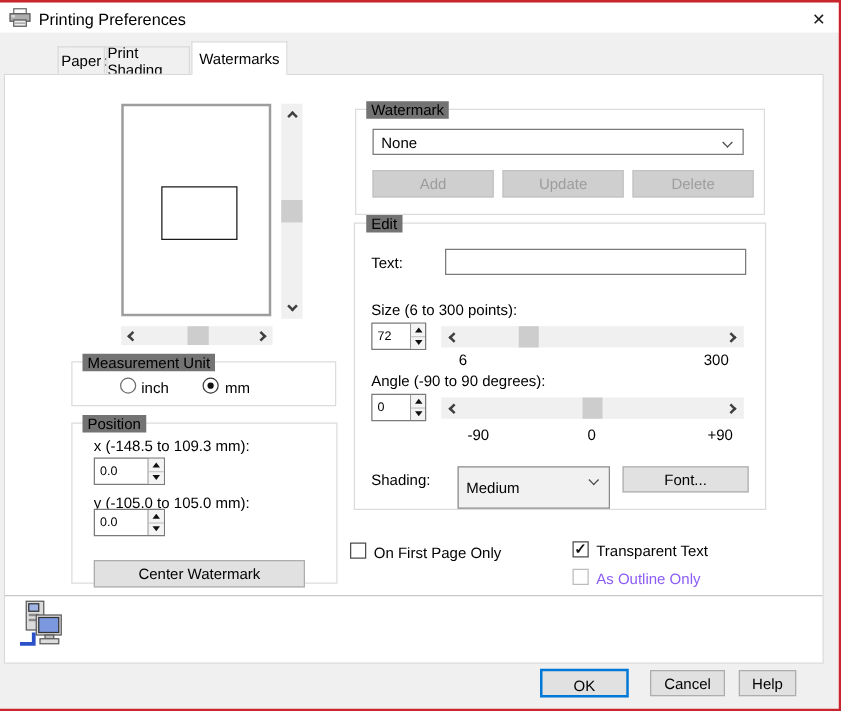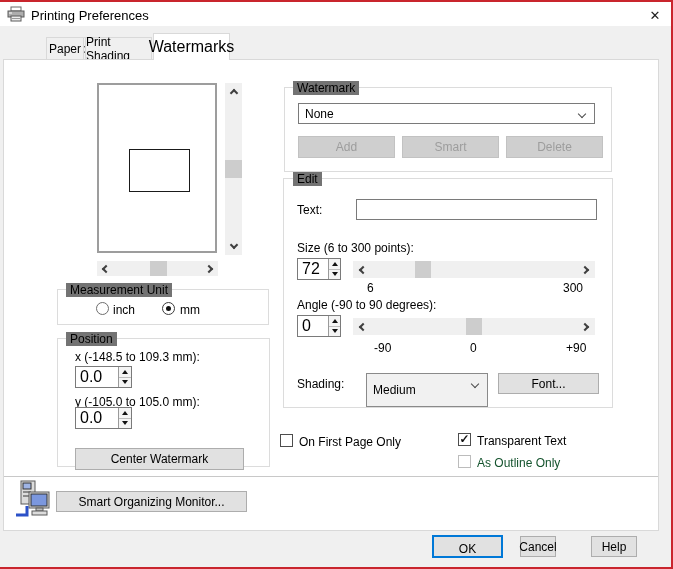--- a/index.html
+++ b/index.html
@@ -14,21 +14,21 @@
   .red-top    { left:0; top:0; width:673px; height:2px; background:#c9252d; z-index:50; }
   .red-right  { right:0; top:0; width:2px; height:569px; background:#c9252d; z-index:50; }
   .red-bottom { left:0; bottom:0; width:673px; height:2px; background:#c9252d; z-index:50; }
   
   .titlebar { left:0; top:2px; width:673px; height:24px; background:#fff; }
   .title-text { left:31px; top:6px; font-size:13px; }
   .close-btn { left:644px; top:5px; width:22px; height:18px; text-align:center; font-size:13px; color:#222; line-height:18px; cursor:default; }
   
   .tab { top:37px; height:22px; background:#f0f0f0; border:1px solid #d9d9d9; border-bottom:none;
          display:flex; align-items:center; justify-content:center; z-index:1; }
-  .tab.active { top:33px; height:27px; background:#fff; z-index:3; font-size:16px; }
+  .tab.active { top:33px; height:27px; background:#fff; z-index:3; font-size:12px; }
   .tabpage { left:3px; top:59px; width:656px; height:472px; background:#fff; border:1px solid #d9d9d9; z-index:2; }
   
   .group { border:1px solid #dcdcdc; z-index:4; }
   .group-label { background:#737373; padding:0 4px; z-index:5; }
   
   .preview-page { left:97px; top:83px; width:120px; height:170px; background:#fff; border:2px solid #9d9d9d; z-index:4; }
   .wm-box { left:129px; top:149px; width:61px; height:43px; border:1px solid #1a1a1a; background:#fff; z-index:5; }
   .scroll { background:#f0f0f0; z-index:4; }
   .thumb { background:#cdcdcd; position:absolute; }
   .chev { display:inline-block; width:6px; height:6px; border-right:2px solid #3f3f3f; border-bottom:2px solid #3f3f3f; }
@@ -37,33 +37,33 @@
   .chev.left  { transform:rotate(135deg); }
   .chev.right { transform:rotate(-45deg); }
   .arrowcell { position:absolute; display:flex; align-items:center; justify-content:center; }
   
   .radio { width:13px; height:13px; border-radius:50%; border:1px solid #6e6e6e; background:#fff; z-index:5; }
   .radio.sel { border-color:#3c3c3c; }
   .radio.sel::after { content:""; display:block; width:5px; height:5px; border-radius:50%; background:#111; margin:3px; }
   .cb { width:13px; height:13px; border:1px solid #4d4d4d; background:#fff; z-index:5; font-size:12px; line-height:11px; text-align:center; font-weight:bold; color:#111; }
   .cb.disabled { border-color:#bcbcbc; }
   .lbl { z-index:5; white-space:nowrap; }
-  .lbl.disabled { color:#14532d; }
+  .lbl.disabled { color:#8b5cf6; }
   
   .btn { background:#e1e1e1; border:1px solid #adadad; display:flex; align-items:center; justify-content:center; z-index:5; font-size:12px; cursor:default; }
   .btn.disabled { background:#cfcfcf; border-color:#c2c2c2; color:#9d9d9d; }
   .btn.focused { border:2px solid #0078d7;align-items:flex-end; }
   
   .textbox { background:#fff; border:1px solid #7a7a7a; z-index:5; font-family:"Liberation Sans",sans-serif; font-size:12px; padding:0 4px; }
   input.textbox { outline:none; }
   .combo { background:#fff; border:1px solid #7a7a7a; display:flex; align-items:center; padding-left:6px; z-index:5; position:absolute; }
   .combo .cchev { position:absolute; right:9px; top:7px; width:6px; height:6px; border-right:1.5px solid #4a4a4a; border-bottom:1.5px solid #4a4a4a; transform:rotate(45deg); }
   .combo.gray { background:#f1f1f1; border-color:#8a8a8a; }
   .spin { border:1px solid #7a7a7a; background:#fff; display:flex; z-index:5; position:absolute; }
-  .spin input { border:0; outline:none; width:100%; font-family:"Liberation Sans",sans-serif; font-size:16px; padding-left:4px; background:transparent; }
+  .spin input { border:0; outline:none; width:100%; font-family:"Liberation Sans",sans-serif; font-size:10px; padding-left:4px; background:transparent; }
   .updown { width:17px; display:flex; flex-direction:column; border-left:1px solid #9a9a9a; }
   .updown > div { flex:1; background:#f4f4f4; display:flex; align-items:center; justify-content:center; }
   .updown > div:first-child { border-bottom:1px solid #bdbdbd; }
   .tri-up { width:0; height:0; border-left:3px solid transparent; border-right:3px solid transparent; border-bottom:4px solid #111; }
   .tri-down { width:0; height:0; border-left:3px solid transparent; border-right:3px solid transparent; border-top:4px solid #111; }
   
   .hslider { background:#f0f0f0; z-index:5; position:absolute; height:17px; }
   .divider { left:4px; top:476px; width:654px; height:1px; background:#c8c8c8; z-index:4; }
 </style>
 </head>
@@ -167,21 +167,21 @@
   <div class="abs group" style="left:284px; top:87px; width:328px; height:85px;"></div>
   <span class="abs group-label" style="left:293px; top:81px;">Watermark</span>
   <div class="combo" style="left:298px; top:103px; width:297px; height:21px;">
     <span>None</span>
     <span class="cchev"></span>
   </div>
   <div class="abs btn disabled" style="left:298px; top:136px; width:97px; height:22px;">
     <span>Add</span>
   </div>
   <div class="abs btn disabled" style="left:402px; top:136px; width:97px; height:22px;">
-    <span>Smart</span>
+    <span>Update</span>
   </div>
   <div class="abs btn disabled" style="left:506px; top:136px; width:97px; height:22px;">
     <span>Delete</span>
   </div>
 
   <div class="abs group" style="left:283px; top:178px; width:330px; height:230px;"></div>
   <span class="abs group-label" style="left:293px; top:172px;">Edit</span>
 
   <span class="abs lbl" style="left:297px; top:203px;">Text:</span>
   <input class="abs textbox" style="left: 356px; top: 199px; width: 241px; height: 21px;" value="">
@@ -259,26 +259,23 @@
       <rect x="11" y="3" width="8" height="6" fill="#9fb4e4" stroke="#333"></rect>
       <rect x="11" y="11" width="8" height="2" fill="#8a8a8a"></rect>
       <rect x="11" y="15" width="8" height="2" fill="#8a8a8a"></rect>
       <rect x="17" y="12" width="20" height="16" fill="#dcdcdc" stroke="#5a5a5a"></rect>
       <rect x="19" y="14" width="16" height="12" fill="#7b97de" stroke="#333"></rect>
       <rect x="24" y="28" width="7" height="3" fill="#bdbdbd" stroke="#5a5a5a"></rect>
       <rect x="20" y="31" width="15" height="4" fill="#dcdcdc" stroke="#5a5a5a"></rect>
       <path d="M4 35 L15 35 L15 26" fill="none" stroke="#2b51c8" stroke-width="3"></path>
     </svg>
   </span>
-  <div class="abs btn" style="left:56px; top:491px; width:191px; height:21px;">
-    <span>Smart Organizing Monitor...</span>
-  </div>
 
   <div class="abs btn focused" style="left:432px; top:535px; width:71px; height:23px;">
     <span>OK</span>
   </div>
-  <div class="abs btn" style="left:520px; top:536px; width:36px; height:21px;">
+  <div class="abs btn" style="left:520px; top:536px; width:60px; height:21px;">
     <span>Cancel</span>
   </div>
   <div class="abs btn" style="left:591px; top:536px; width:46px; height:21px;">
     <span>Help</span>
   </div>
 </div>
 
 </body></html>

